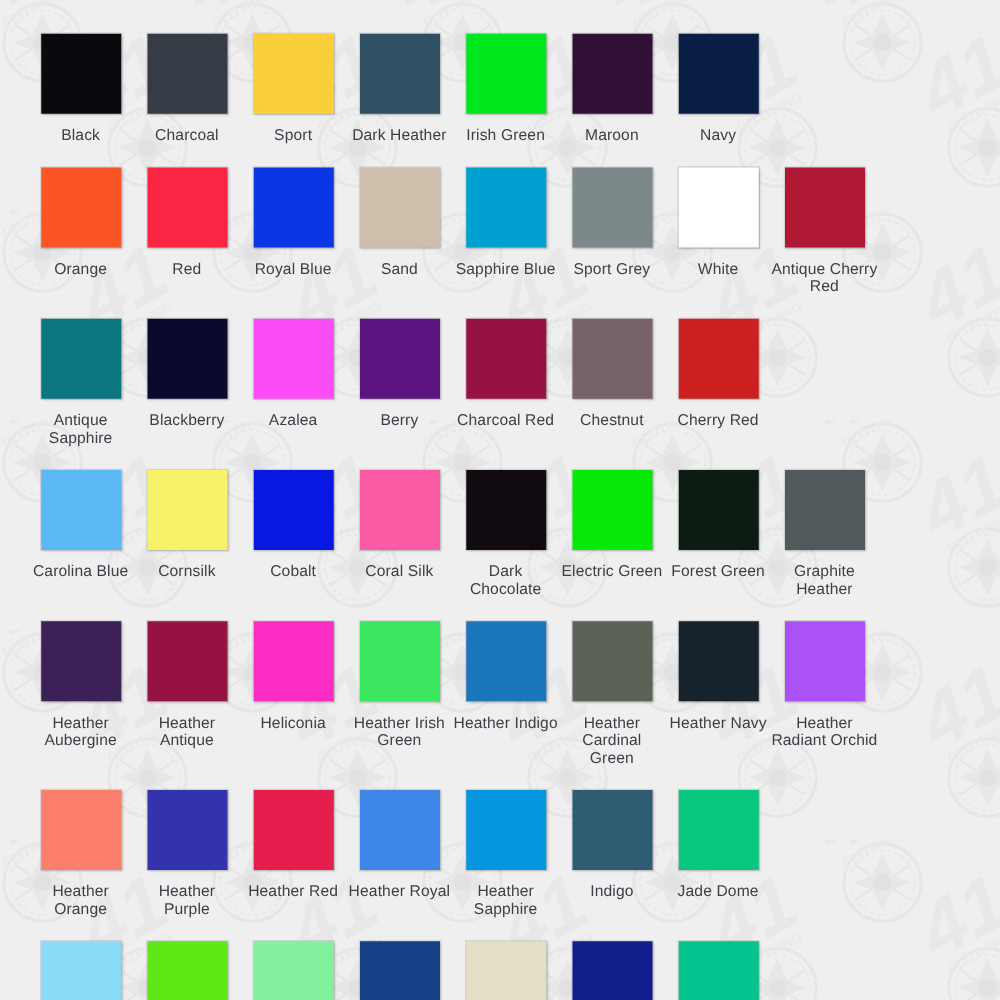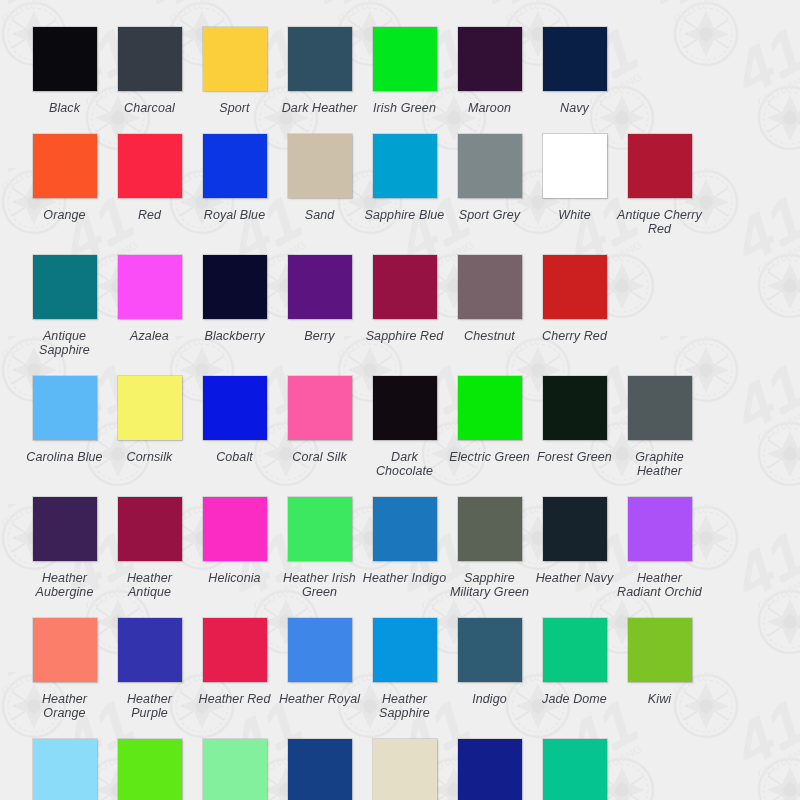--- a/index.html
+++ b/index.html
@@ -39,21 +39,20 @@
     height: 800px;
     z-index: 1;
     padding: 27px 0 0 0;
     box-sizing: border-box;
   }
   .swatch-row {
     display: flex;
     width: 740px;
     margin: 0 0 0 22px;
     align-items: flex-start;
-    font-style: italic;
   }
   .swatch-cell {
     width: 85px;
     margin-right: 0px;
     display: flex;
     flex-direction: column;
     align-items: center;
     box-sizing: border-box;
   }
   .swatch-chip {
@@ -182,34 +181,34 @@
         <span class="swatch-chip" title="Antique Cherry Red" style="background-color: rgb(175, 23, 51);"></span>
         <span class="swatch-label">Antique Cherry Red</span>
       </div>
     </div>
     <div class="swatch-row row-gap">
       <div class="swatch-cell">
         <span class="swatch-chip" title="Antique Sapphire" style="background-color: rgb(11, 118, 128);"></span>
         <span class="swatch-label">Antique Sapphire</span>
       </div>
       <div class="swatch-cell">
+        <span class="swatch-chip" title="Blackberry" style="background-color: rgb(10, 10, 46);"></span>
+        <span class="swatch-label">Blackberry</span>
+      </div>
+      <div class="swatch-cell">
         <span class="swatch-chip" title="Azalea" style="background-color: rgb(251, 77, 247);"></span>
         <span class="swatch-label">Azalea</span>
       </div>
       <div class="swatch-cell">
-        <span class="swatch-chip" title="Blackberry" style="background-color: rgb(10, 10, 46);"></span>
-        <span class="swatch-label">Blackberry</span>
-      </div>
-      <div class="swatch-cell">
         <span class="swatch-chip" title="Berry" style="background-color: rgb(92, 21, 128);"></span>
         <span class="swatch-label">Berry</span>
       </div>
       <div class="swatch-cell">
         <span class="swatch-chip" title="Cardinal Red" style="background-color: rgb(149, 18, 66);"></span>
-        <span class="swatch-label">Sapphire Red</span>
+        <span class="swatch-label">Charcoal Red</span>
       </div>
       <div class="swatch-cell">
         <span class="swatch-chip" title="Chestnut" style="background-color: rgb(119, 98, 106);"></span>
         <span class="swatch-label">Chestnut</span>
       </div>
       <div class="swatch-cell">
         <span class="swatch-chip" title="Cherry Red" style="background-color: rgb(204, 31, 31);"></span>
         <span class="swatch-label">Cherry Red</span>
       </div>
     </div>
@@ -263,21 +262,21 @@
       <div class="swatch-cell">
         <span class="swatch-chip" title="Heather Irish Green" style="background-color: rgb(60, 232, 96);"></span>
         <span class="swatch-label">Heather Irish Green</span>
       </div>
       <div class="swatch-cell">
         <span class="swatch-chip" title="Heather Indigo" style="background-color: rgb(28, 118, 188);"></span>
         <span class="swatch-label">Heather Indigo</span>
       </div>
       <div class="swatch-cell">
         <span class="swatch-chip" title="Heather Military Green" style="background-color: rgb(90, 99, 86);"></span>
-        <span class="swatch-label">Sapphire Military Green</span>
+        <span class="swatch-label">Heather Cardinal Green</span>
       </div>
       <div class="swatch-cell">
         <span class="swatch-chip" title="Heather Navy" style="background-color: rgb(22, 34, 44);"></span>
         <span class="swatch-label">Heather Navy</span>
       </div>
       <div class="swatch-cell">
         <span class="swatch-chip" title="Heather Radiant Orchid" style="background-color: rgb(172, 80, 247);"></span>
         <span class="swatch-label">Heather Radiant Orchid</span>
       </div>
     </div>
@@ -303,24 +302,20 @@
         <span class="swatch-label">Heather Sapphire</span>
       </div>
       <div class="swatch-cell">
         <span class="swatch-chip" title="Indigo" style="background-color: rgb(47, 91, 115);"></span>
         <span class="swatch-label">Indigo</span>
       </div>
       <div class="swatch-cell">
         <span class="swatch-chip" title="Jade Dome" style="background-color: rgb(8, 199, 127);"></span>
         <span class="swatch-label">Jade Dome</span>
       </div>
-      <div class="swatch-cell">
-        <span class="swatch-chip" title="Kiwi" style="background-color: rgb(125, 195, 38);"></span>
-        <span class="swatch-label">Kiwi</span>
-      </div>
     </div>
     <div class="swatch-row row-gap">
       <div class="swatch-cell">
         <span class="swatch-chip" title="Light Blue" style="background-color: rgb(138, 220, 249);"></span>
       </div>
       <div class="swatch-cell">
         <span class="swatch-chip" title="Lime Green" style="background-color: rgb(96, 232, 22);"></span>
       </div>
       <div class="swatch-cell">
         <span class="swatch-chip" title="Mint" style="background-color: rgb(130, 240, 157);"></span>

